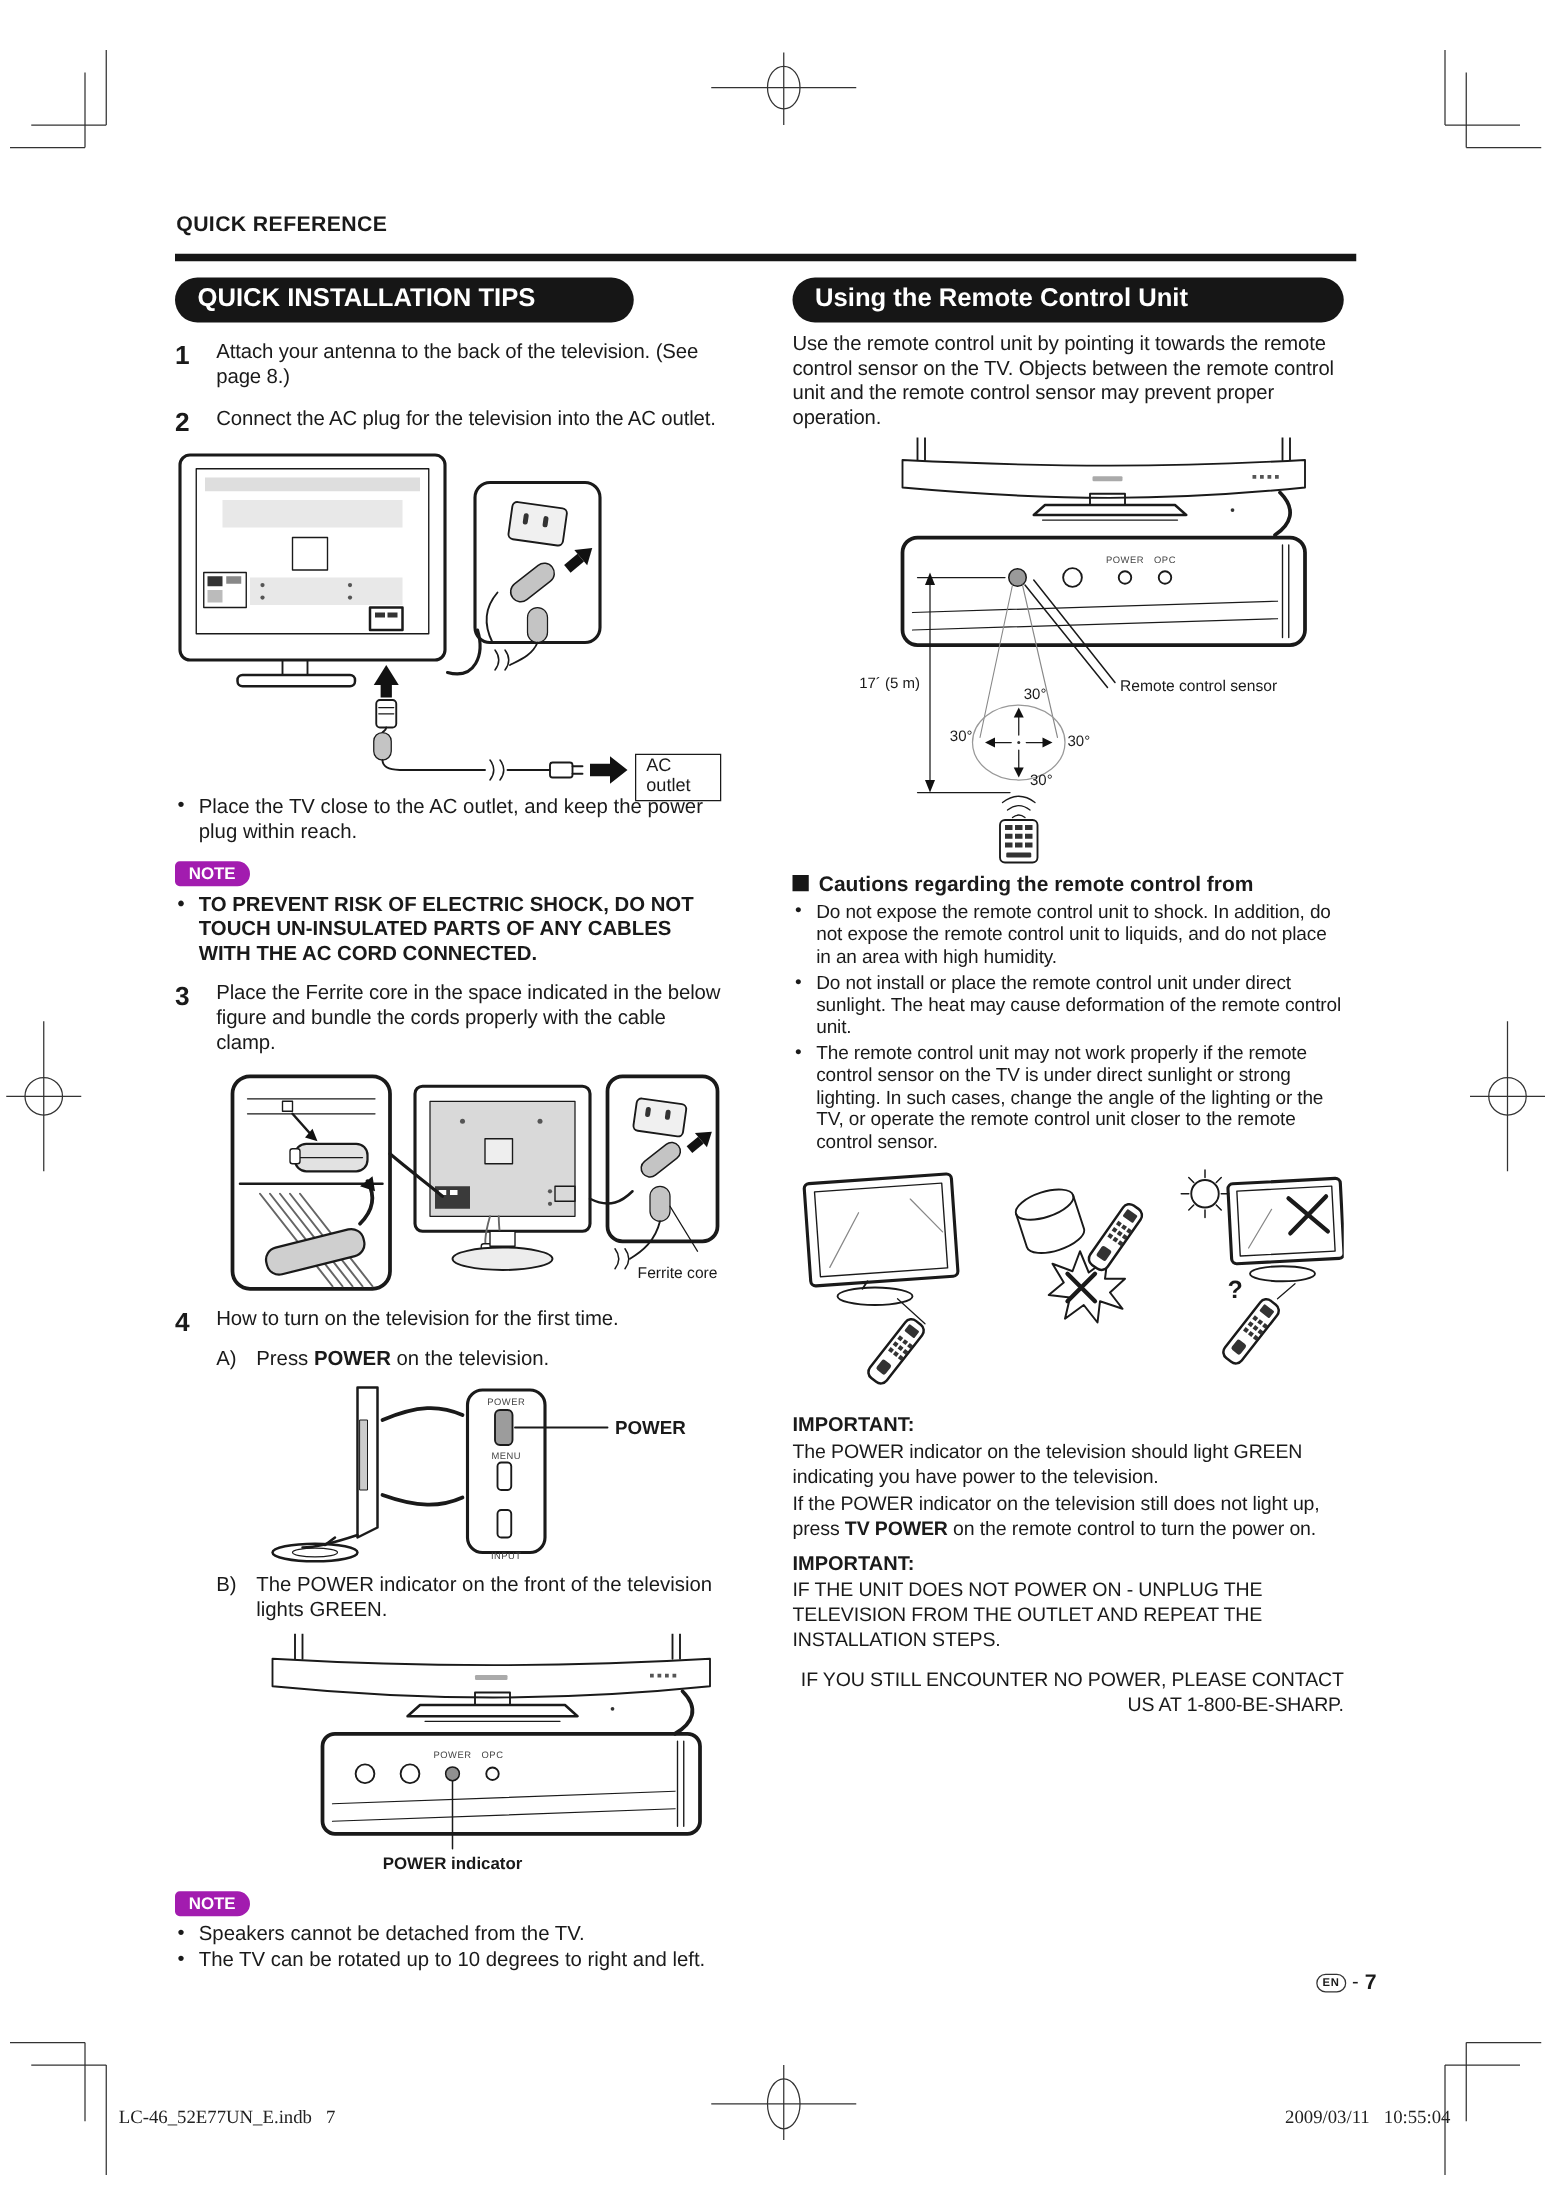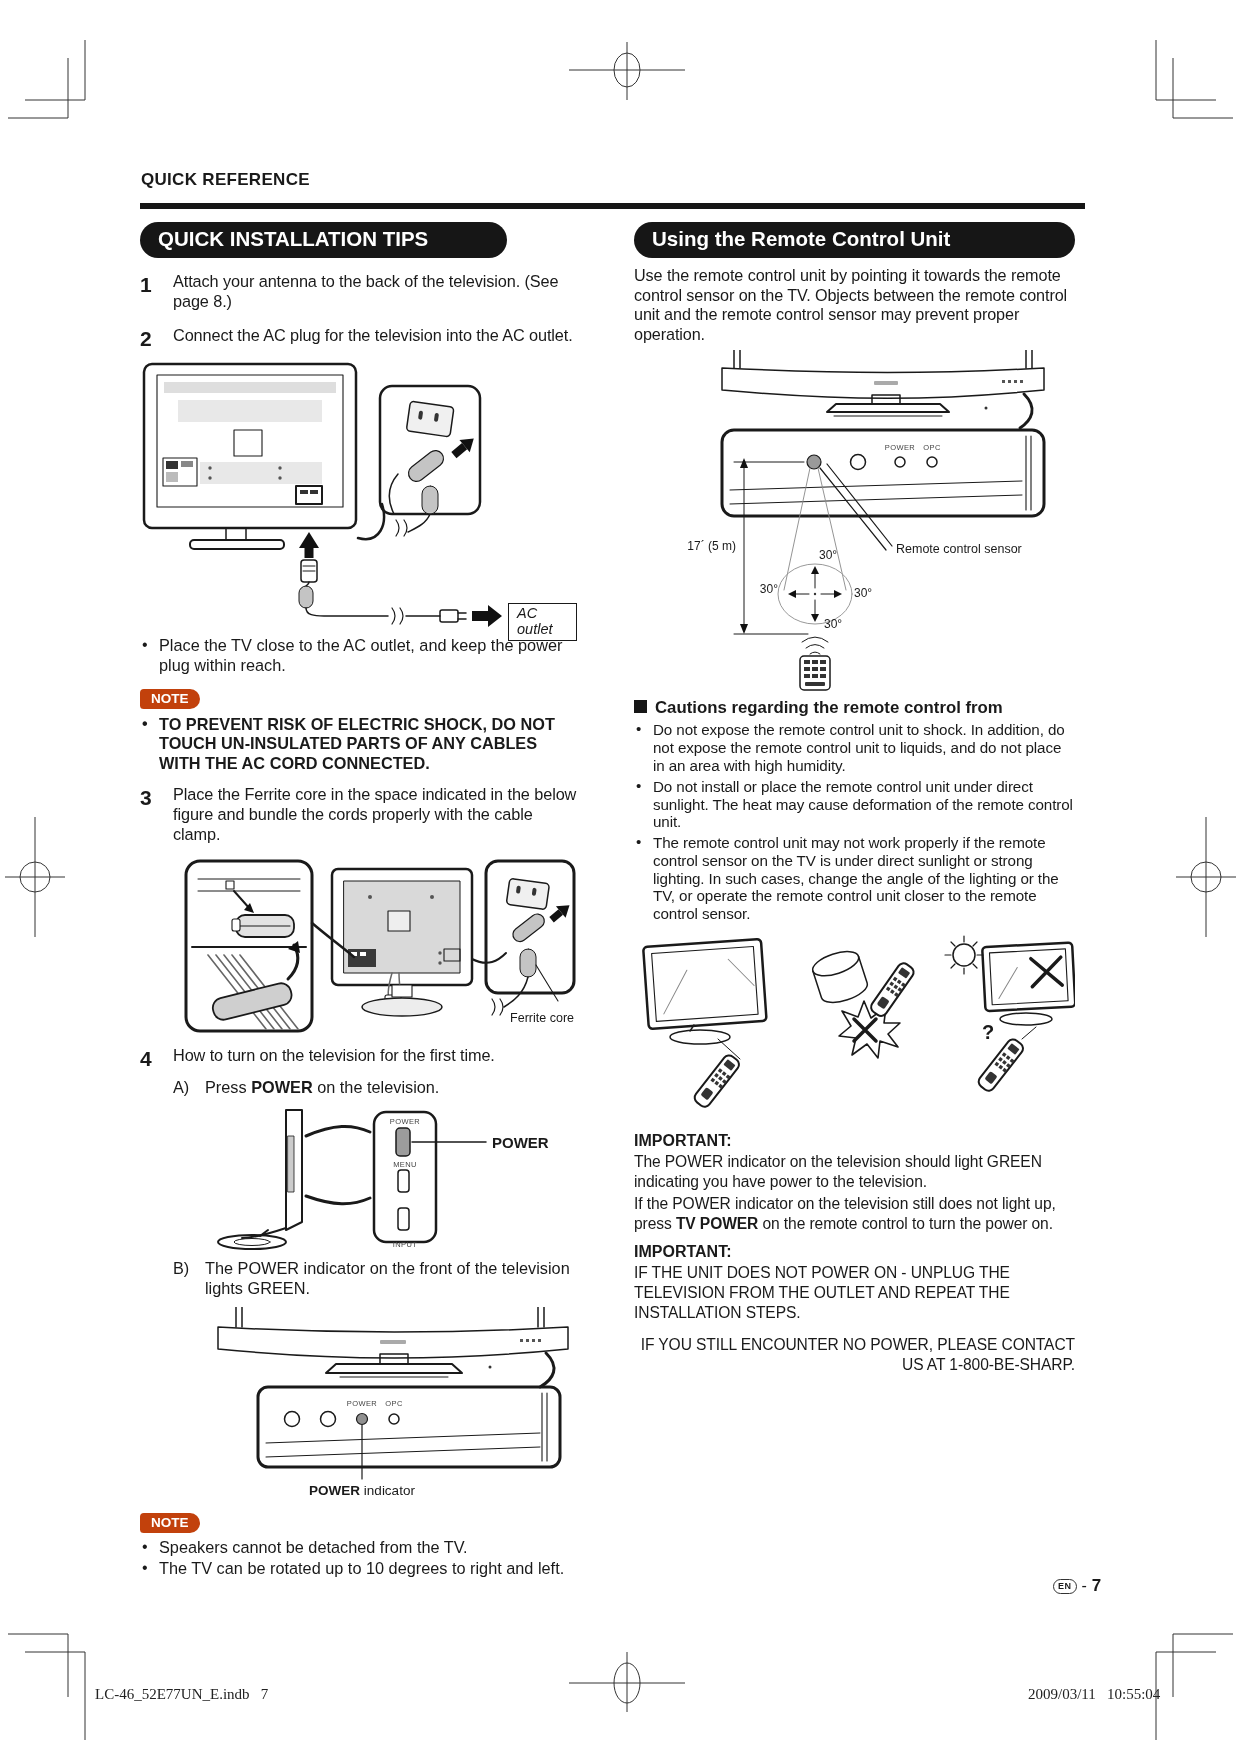--- a/index.html
+++ b/index.html
@@ -26,21 +26,21 @@
   .steptext{font-size:16.3px;line-height:1.22;letter-spacing:-.1px;}
   .substep{display:flex;gap:8px;margin:8px 0 0 33px;font-size:16.3px;line-height:1.22;}
   .sublbl{flex:none;width:24px;}
   
   .bullet{position:relative;margin-top:8px;padding-left:19px;font-size:16.3px;line-height:1.22;}
   .bullet::before{content:"•";position:absolute;left:2px;top:-1px;font-size:16px;}
   .bullet.bold{font-weight:bold;}
   .sbullet{position:relative;margin-top:3px;padding-left:19px;font-size:15.2px;line-height:1.17;letter-spacing:-.1px;}
   .sbullet::before{content:"•";position:absolute;left:2px;top:-1px;}
   
-  .note-badge{display:inline-block;background:#c2410c;color:#fff;font-weight:bold;
+  .note-badge{display:inline-block;background:#a21caf;color:#fff;font-weight:bold;
       font-size:13.5px;padding:2px 11px 3px;border-radius:5px 13px 13px 5px;margin-top:13px;}
   
   .fig{position:relative;margin-top:8px;}
   .fig svg{display:block;}
   .lbl{position:absolute;color:#1a1a1a;}
   .tiny{font-size:7.5px;letter-spacing:.4px;color:#444;text-align:center;}
   .boxlbl{font-size:14.5px;border:1.5px solid #1a1a1a;padding:1px 8px 3px;background:#fff;}
   .callout-bold{font-size:15px;font-weight:bold;}
   .figsmall{font-size:12.5px;}
   .angle{font-size:12px;}
@@ -89,21 +89,21 @@
   <div class="step">
     <div class="stepnum">1</div>
     <div class="steptext">Attach your antenna to the back of the television. (See page 8.)</div>
   </div>
 
   <div class="step">
     <div class="stepnum">2</div>
     <div class="steptext">Connect the AC plug for the television into the AC outlet.</div>
   </div>
 
-  <div class="fig" style="height:270px;font-style:italic;">
+  <div class="fig" style="height:270px;">
     <svg width="437" height="270" fill="none" stroke="#1a1a1a" stroke-width="1.5" stroke-linecap="round" stroke-linejoin="round">
       <rect x="4" y="6" width="212" height="164" rx="8" stroke-width="2.5"></rect>
       <rect x="17" y="17" width="186" height="132" stroke-width="1.1"></rect>
       <rect x="24" y="24" width="172" height="11" fill="#dedede" stroke="none"></rect>
       <circle cx="70" cy="48" r="2" fill="#555" stroke="none"></circle>
         <circle cx="146" cy="48" r="2" fill="#555" stroke="none"></circle>
       <rect x="38" y="42" width="144" height="22" fill="#e8e8e8" stroke="none"></rect>
       <rect x="94" y="72" width="28" height="26" stroke-width="1.1"></rect>
       <rect x="23" y="100" width="34" height="28" stroke-width="1.1"></rect>
       <rect x="26" y="103" width="12" height="8" fill="#333" stroke="none"></rect>
@@ -274,21 +274,21 @@
       <circle cx="152" cy="112" r="7.5" stroke-width="1.5"></circle>
       <circle cx="188" cy="112" r="7.5" stroke-width="1.5"></circle>
       <circle cx="222" cy="112" r="5.5" fill="#909090" stroke-width="1.2"></circle>
       <circle cx="254" cy="112" r="5" stroke-width="1.5"></circle>
       <path d="M402 86 V154 M407 86 V154" stroke-width="1.1"></path>
       <path d="M126 136 L400 126 M126 150 L400 140" stroke-width="1"></path>
       <path d="M222 118 V172" stroke-width="1.2"></path>
     </svg>
     <span class="lbl tiny" style="left:198px;top:92px;width:48px;">POWER</span>
     <span class="lbl tiny" style="left:238px;top:92px;width:32px;">OPC</span>
-    <span class="lbl caption" style="left:118px;top:176px;width:208px;"><b>POWER</b><span> indicator</span></span>
+    <span class="lbl caption" style="left:118px;top:176px;width:208px;font-weight:bold;"><b>POWER</b><span> indicator</span></span>
   </div>
 
   <div>
     <span class="note-badge" style="margin-top:10px;">NOTE</span>
     <div class="bullet" style="margin-top:5px;">Speakers cannot be detached from the TV.</div>
     <div class="bullet" style="margin-top:2px;">The TV can be rotated up to 10 degrees to right and left.</div>
   </div>
 
 </div>
 

